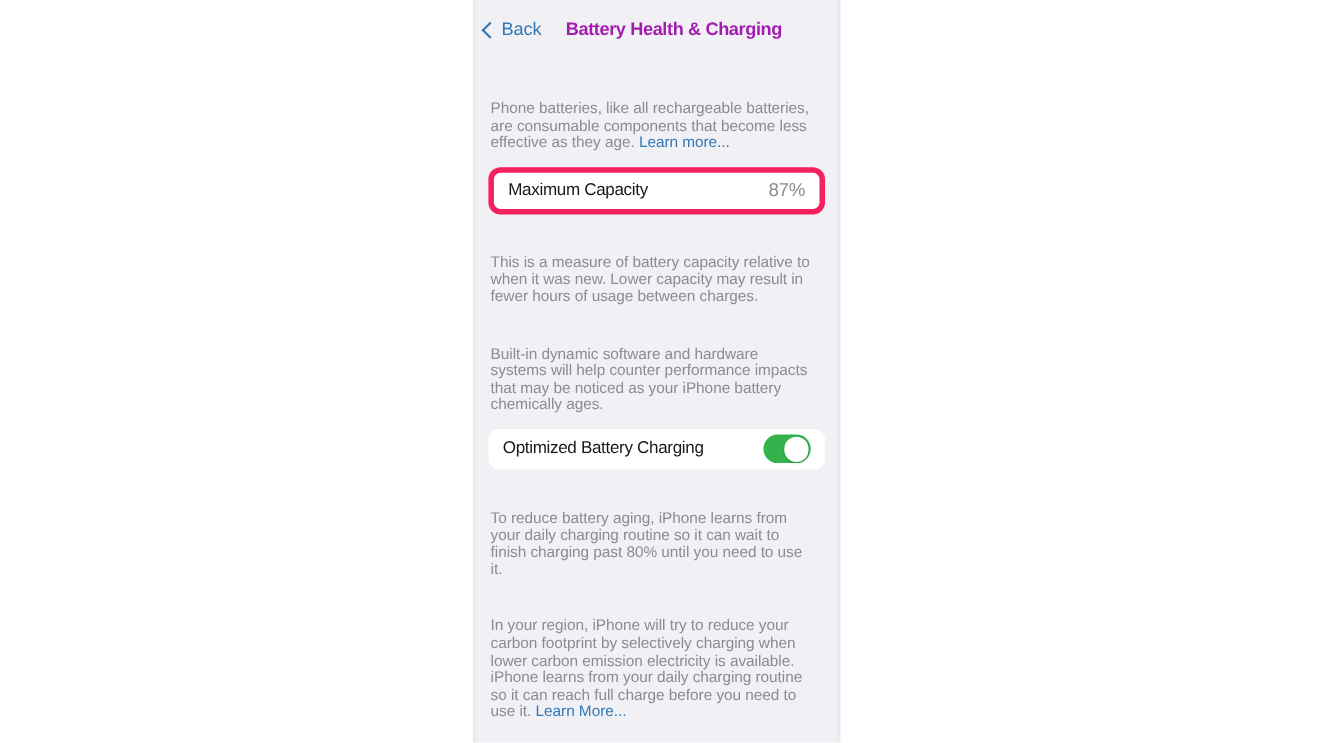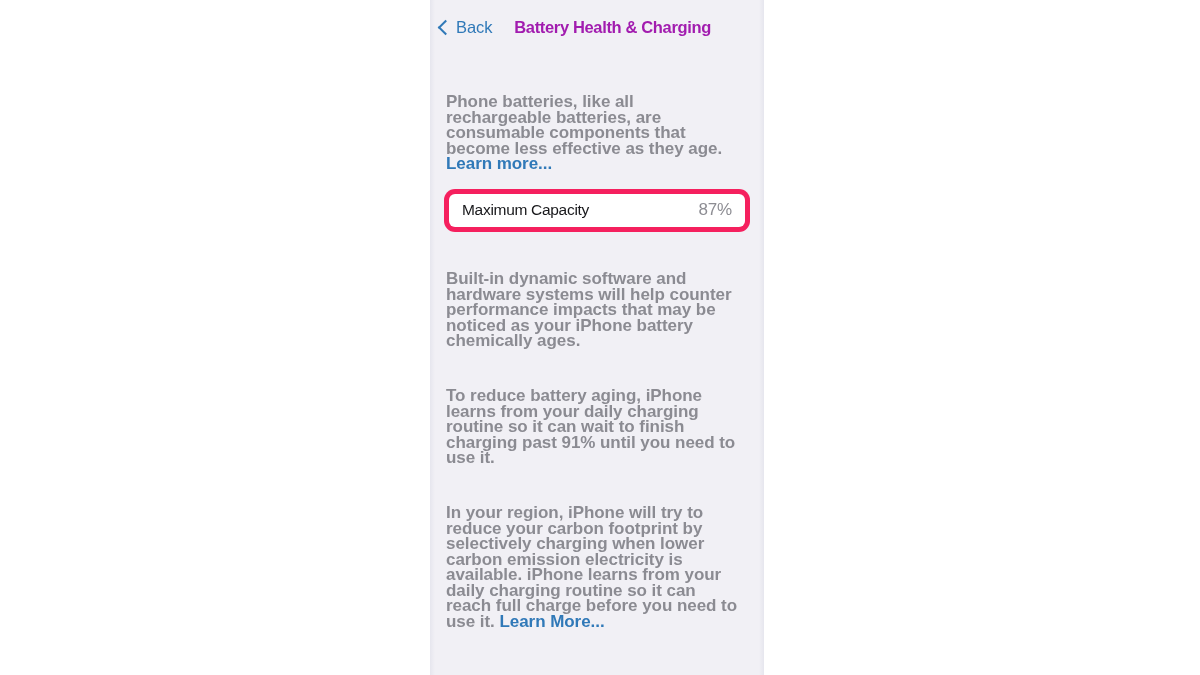--- a/index.html
+++ b/index.html
@@ -85,26 +85,25 @@
     letter-spacing: -0.35px;
     margin-left: 18px;
   }
 
   
   .content {
     padding: 0 14px;
   }
   .blurb {
     color: #8b8b92;
-    font-size: 17px;
+    font-size: 14px;
     line-height: 15.6px;
     letter-spacing: -0.05px;
     padding: 22px 2px 0 2px;
     max-width: 296px;
-    font-weight: bold;
   }
   .link {
     color: #3079b8;
     cursor: pointer;
   }
 
   .card {
     background: #ffffff;
     border-radius: 10px;
     height: 37px;
@@ -180,25 +179,32 @@
 
       <p class="blurb"><span>Phone batteries, like all rechargeable batteries, are consumable components that become less effective as they age. </span><span class="link">Learn more...</span></p>
 
       <div class="highlight-wrap">
         <div class="card">
           <span class="card-title">Maximum Capacity</span>
           <span class="card-value">87%</span>
         </div>
       </div>
 
+      <p class="blurb">This is a measure of battery capacity relative to when it was new. Lower capacity may result in fewer hours of usage between charges.</p>
 
 
       <p class="blurb">Built-in dynamic software and hardware systems will help counter performance impacts that may be noticed as your iPhone battery chemically ages.</p>
 
-
-      <p class="blurb">To reduce battery aging, iPhone learns from your daily charging routine so it can wait to finish charging past 91% until you need to use it.</p>
+      <div class="card">
+        <span class="card-title">Optimized Battery Charging</span>
+        <span class="toggle">
+          <span class="knob"></span>
+        </span>
+      </div>
+
+      <p class="blurb">To reduce battery aging, iPhone learns from your daily charging routine so it can wait to finish charging past 80% until you need to use it.</p>
 
 
       <p class="blurb"><span>In your region, iPhone will try to reduce your carbon footprint by selectively charging when lower carbon emission electricity is available. iPhone learns from your daily charging routine so it can reach full charge before you need to use it. </span><span class="link">Learn More...</span></p>
 
     </div>
   </div>
 </div>
 
 </body></html>

